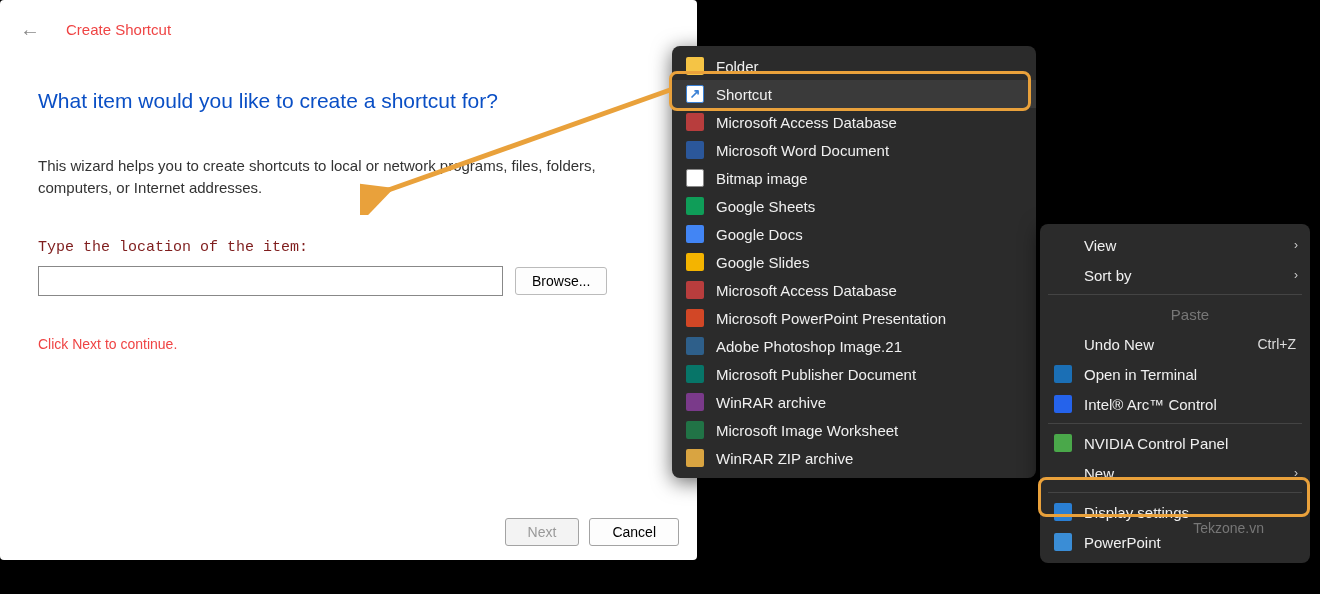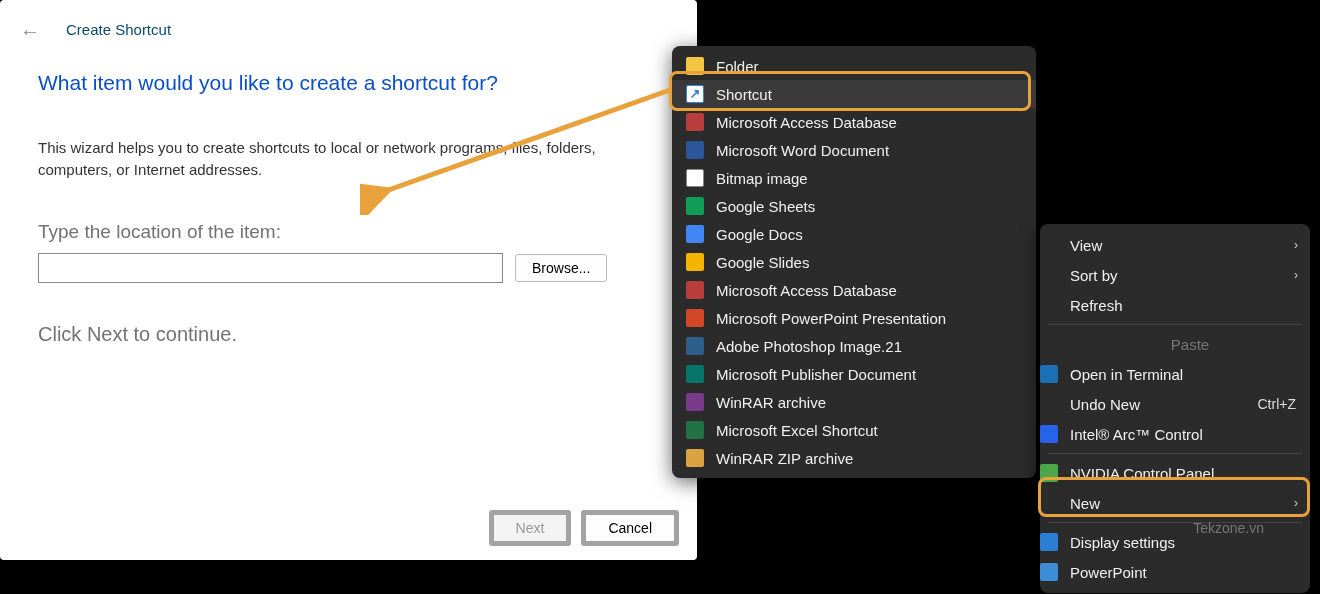--- a/index.html
+++ b/index.html
@@ -26,43 +26,44 @@
     padding: 18px 20px 10px 20px;
     gap: 26px;
   }
   .back-arrow {
     font-size: 20px;
     color: #888;
     cursor: pointer;
   }
   .dialog-title {
     font-size: 15px;
-    color: #0c4a6e;
+    color: #ef4444;
   }
   .dialog-body {
     padding: 0 38px;
   }
   .heading {
     color: #0a4fc5;
     font-size: 21px;
-    margin-top: 20px;
+    margin-top: 38px;
     margin-bottom: 42px;
     font-weight: 400;
   }
   .desc {
     font-size: 15px;
     color: #333;
     line-height: 1.45;
     margin-bottom: 40px;
     max-width: 570px;
   }
   .field-label {
-    font-size: 19px;
-    color: #737373;
+    font-size: 15px;
+    color: #7f1d1d;
     margin-bottom: 10px;
+    font-family: Liberation Mono, monospace;
   }
   .field-row {
     display: flex;
     align-items: center;
     gap: 12px;
     margin-bottom: 40px;
   }
   .location-input {
     width: 465px;
     height: 30px;
@@ -72,35 +73,35 @@
   }
   .browse-btn {
     padding: 5px 16px;
     font-size: 14px;
     background: #fdfdfd;
     border: 1px solid #bbb;
     border-radius: 3px;
     cursor: pointer;
   }
   .continue-text {
-    font-size: 20px;
-    color: #737373;
+    font-size: 14px;
+    color: #ef4444;
     margin-top: 32px;
   }
   .dialog-footer {
     position: absolute;
     bottom: 14px;
     right: 18px;
     display: flex;
     gap: 10px;
   }
   .footer-btn {
     padding: 5px 22px;
     font-size: 14px;
-    border: 5px solid #a3a3a3;
+    border: 1px solid #a3a3a3;
     border-radius: 3px;
     background: #fdfdfd;
     cursor: pointer;
   }
   .footer-btn.disabled {
     color: #999;
     background: #f3f3f3;
     cursor: default;
   }
 
@@ -162,21 +163,21 @@
     width: 270px;
     background: #2b2b2b;
     border-radius: 8px;
     padding: 6px 0;
     box-shadow: 0 4px 20px rgba(0,0,0,0.6);
   }
   .ctx-item {
     display: flex;
     align-items: center;
     gap: 12px;
-    padding: 4px 0;
+    padding: 4px 14px;
     font-size: 15px;
     color: #f0f0f0;
     cursor: pointer;
     height: 30px;
     position: relative;
   }
   .ctx-item.disabled { color: #777; cursor: default; justify-content: center; }
   .ctx-item .icon {
     width: 18px;
     height: 18px;
@@ -296,56 +297,52 @@
     <div class="submenu-item">
       <span class="icon fi" style="background: rgb(7, 117, 104);"></span>
       <span>Microsoft Publisher Document</span>
     </div>
     <div class="submenu-item">
       <span class="icon fi" style="background: rgb(122, 58, 138);"></span>
       <span>WinRAR archive</span>
     </div>
     <div class="submenu-item">
       <span class="icon fi" style="background: rgb(33, 115, 70);"></span>
-      <span>Microsoft Excel Shortcut</span>
+      <span>Microsoft Image Worksheet</span>
     </div>
     <div class="submenu-item">
       <span class="icon fi" style="background: rgb(217, 164, 65);"></span>
       <span>WinRAR ZIP archive</span>
     </div>
   </div>
 
 <div class="ctxmenu">
   <div class="ctx-item">
     <span class="spacer"></span>
       <span>View</span>
     <span class="ctx-chevron">›</span>
   </div>
   <div class="ctx-item">
     <span class="spacer"></span>
       <span>Sort by</span>
     <span class="ctx-chevron">›</span>
   </div>
-  <div class="ctx-item">
-    <span class="spacer"></span>
-      <span>Refresh</span>
-  </div>
   <div class="ctx-sep"></div>
   <div class="ctx-item disabled">
     <span class="spacer"></span>
       <span>Paste</span>
   </div>
   <div class="ctx-item">
+    <span class="spacer"></span>
+      <span>Undo New</span>
+    <span class="ctx-accel">Ctrl+Z</span>
+  </div>
+  <div class="ctx-item">
     <span class="icon" style="background:#1b6fb5;border-radius:2px;"></span>
     <span>Open in Terminal</span>
-  </div>
-  <div class="ctx-item">
-    <span class="spacer"></span>
-      <span>Undo New</span>
-    <span class="ctx-accel">Ctrl+Z</span>
   </div>
   <div class="ctx-item">
     <span class="icon" style="background:#2563eb;border-radius:2px;"></span>
     <span>Intel® Arc™ Control</span>
   </div>
   <div class="ctx-sep"></div>
   <div class="ctx-item">
     <span class="icon" style="background:#4aa84a;border-radius:2px;"></span>
     <span>NVIDIA Control Panel</span>
   </div>

